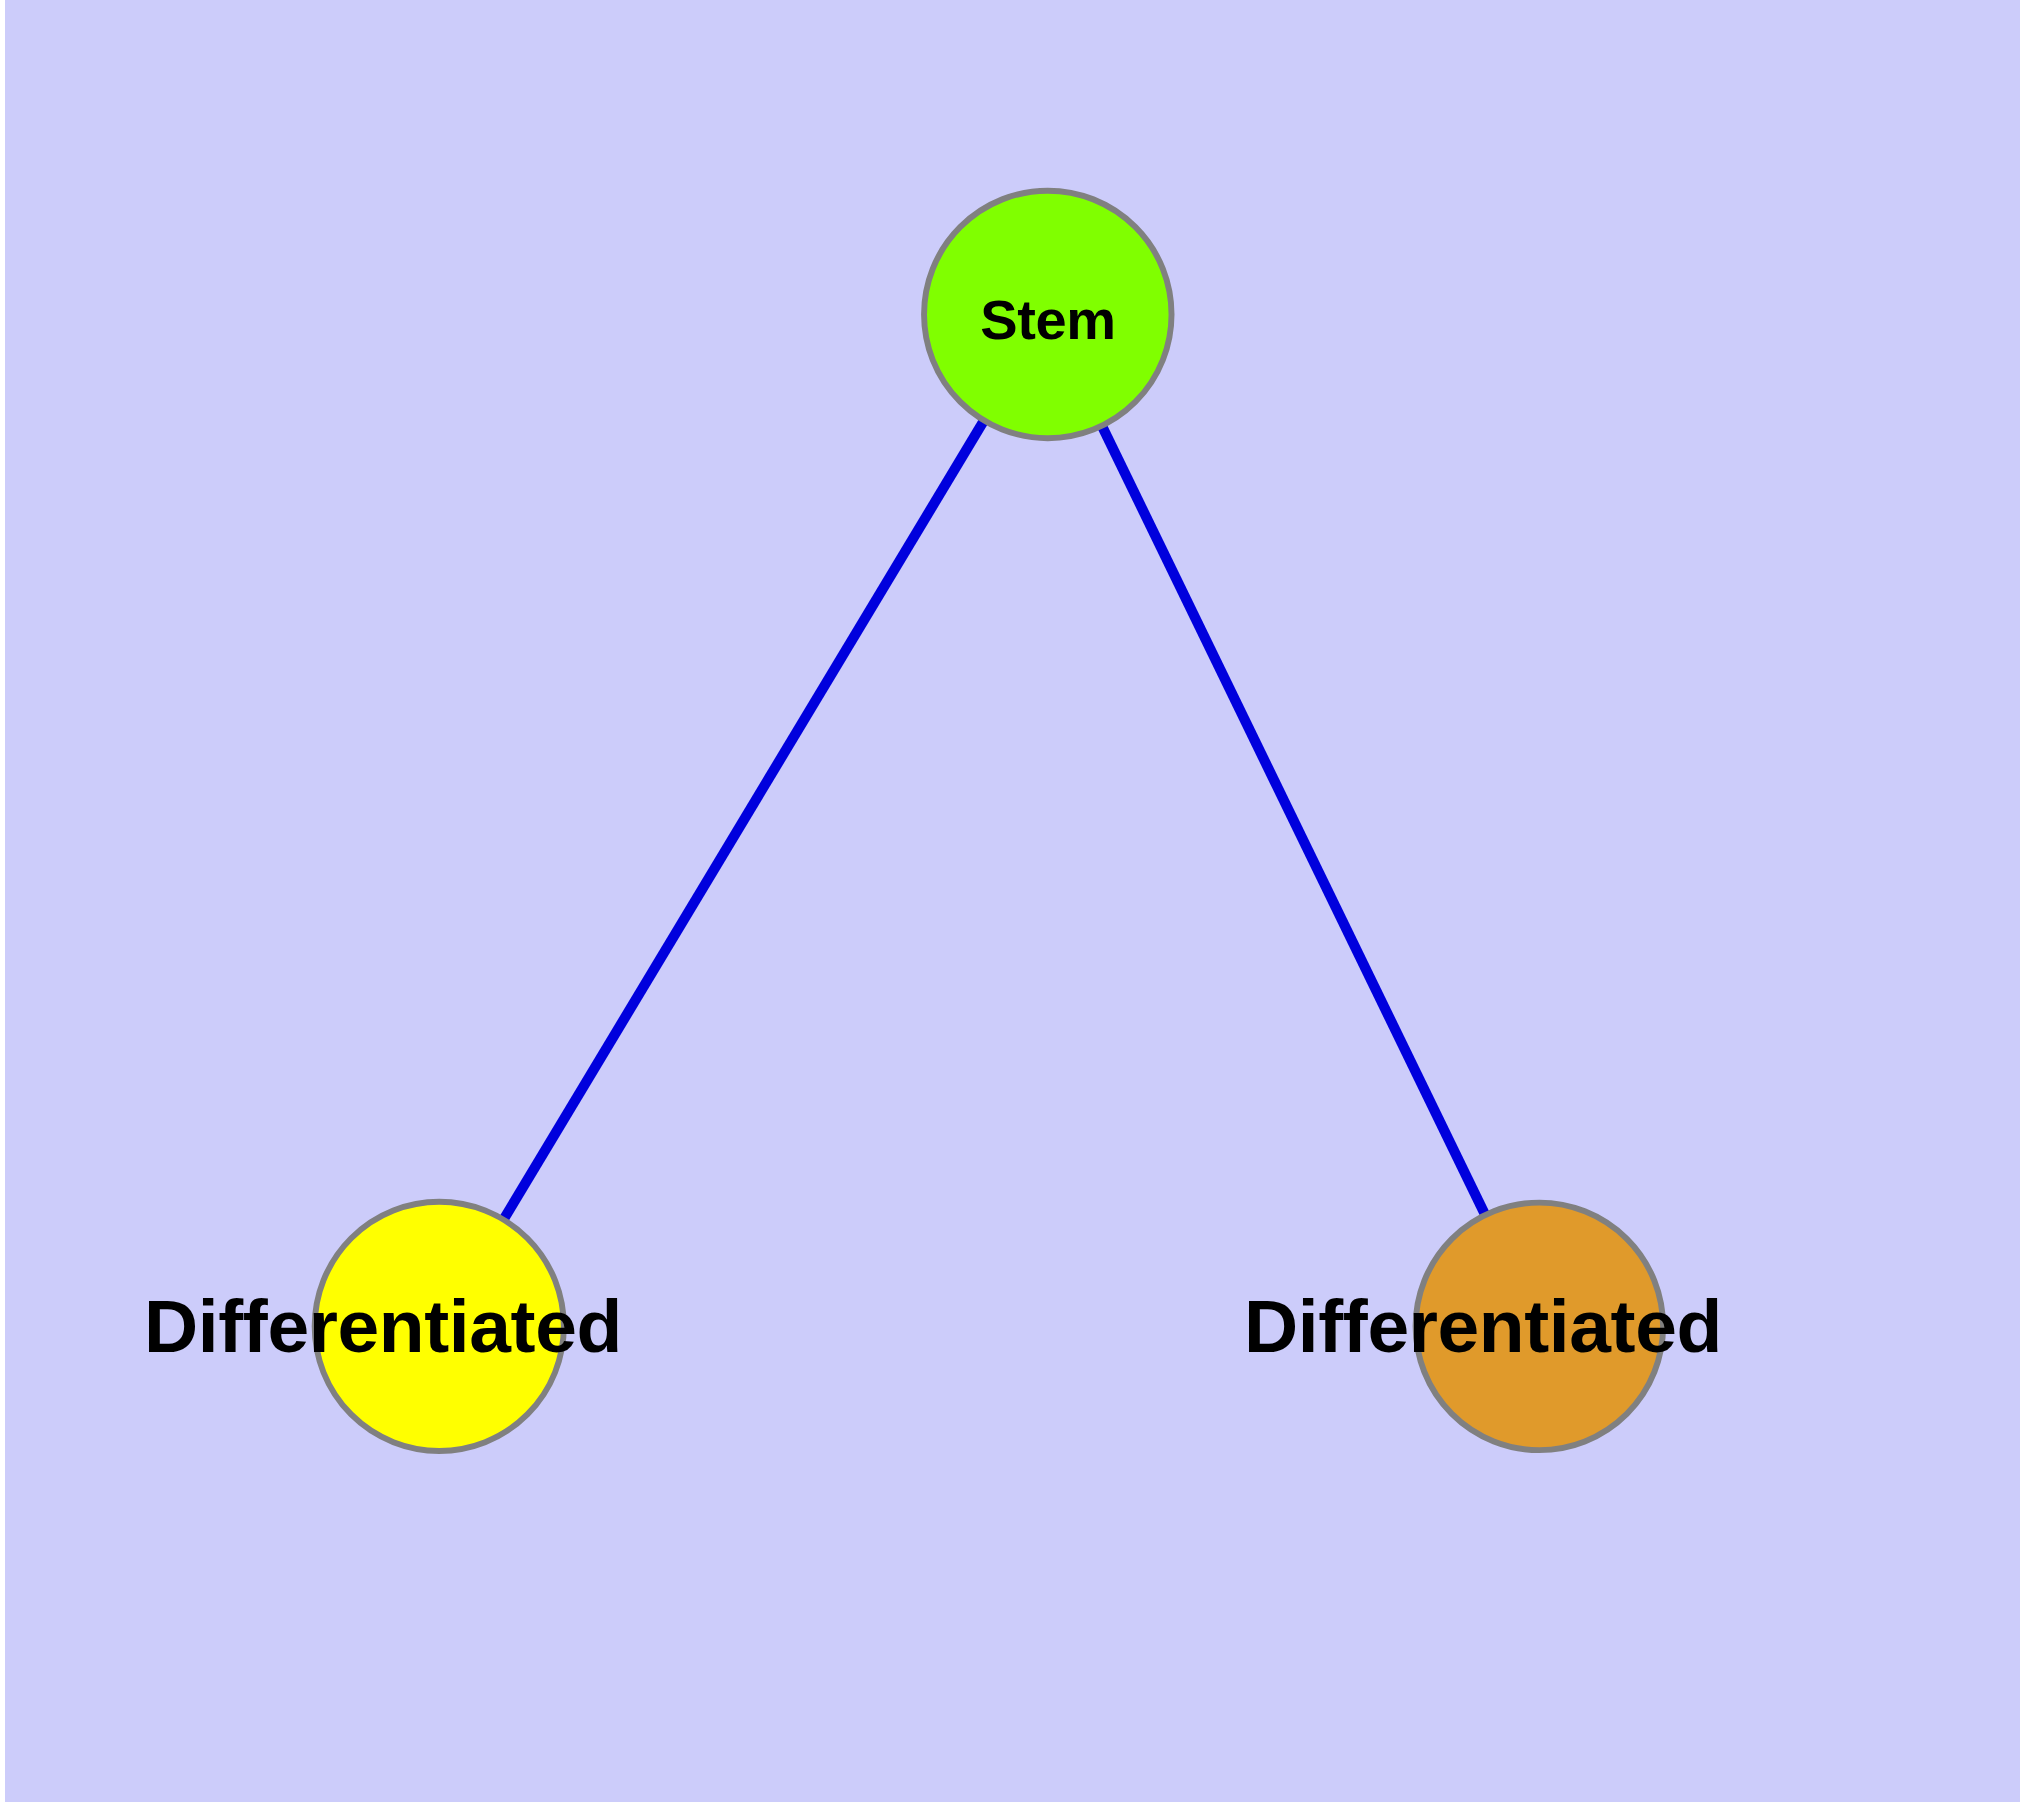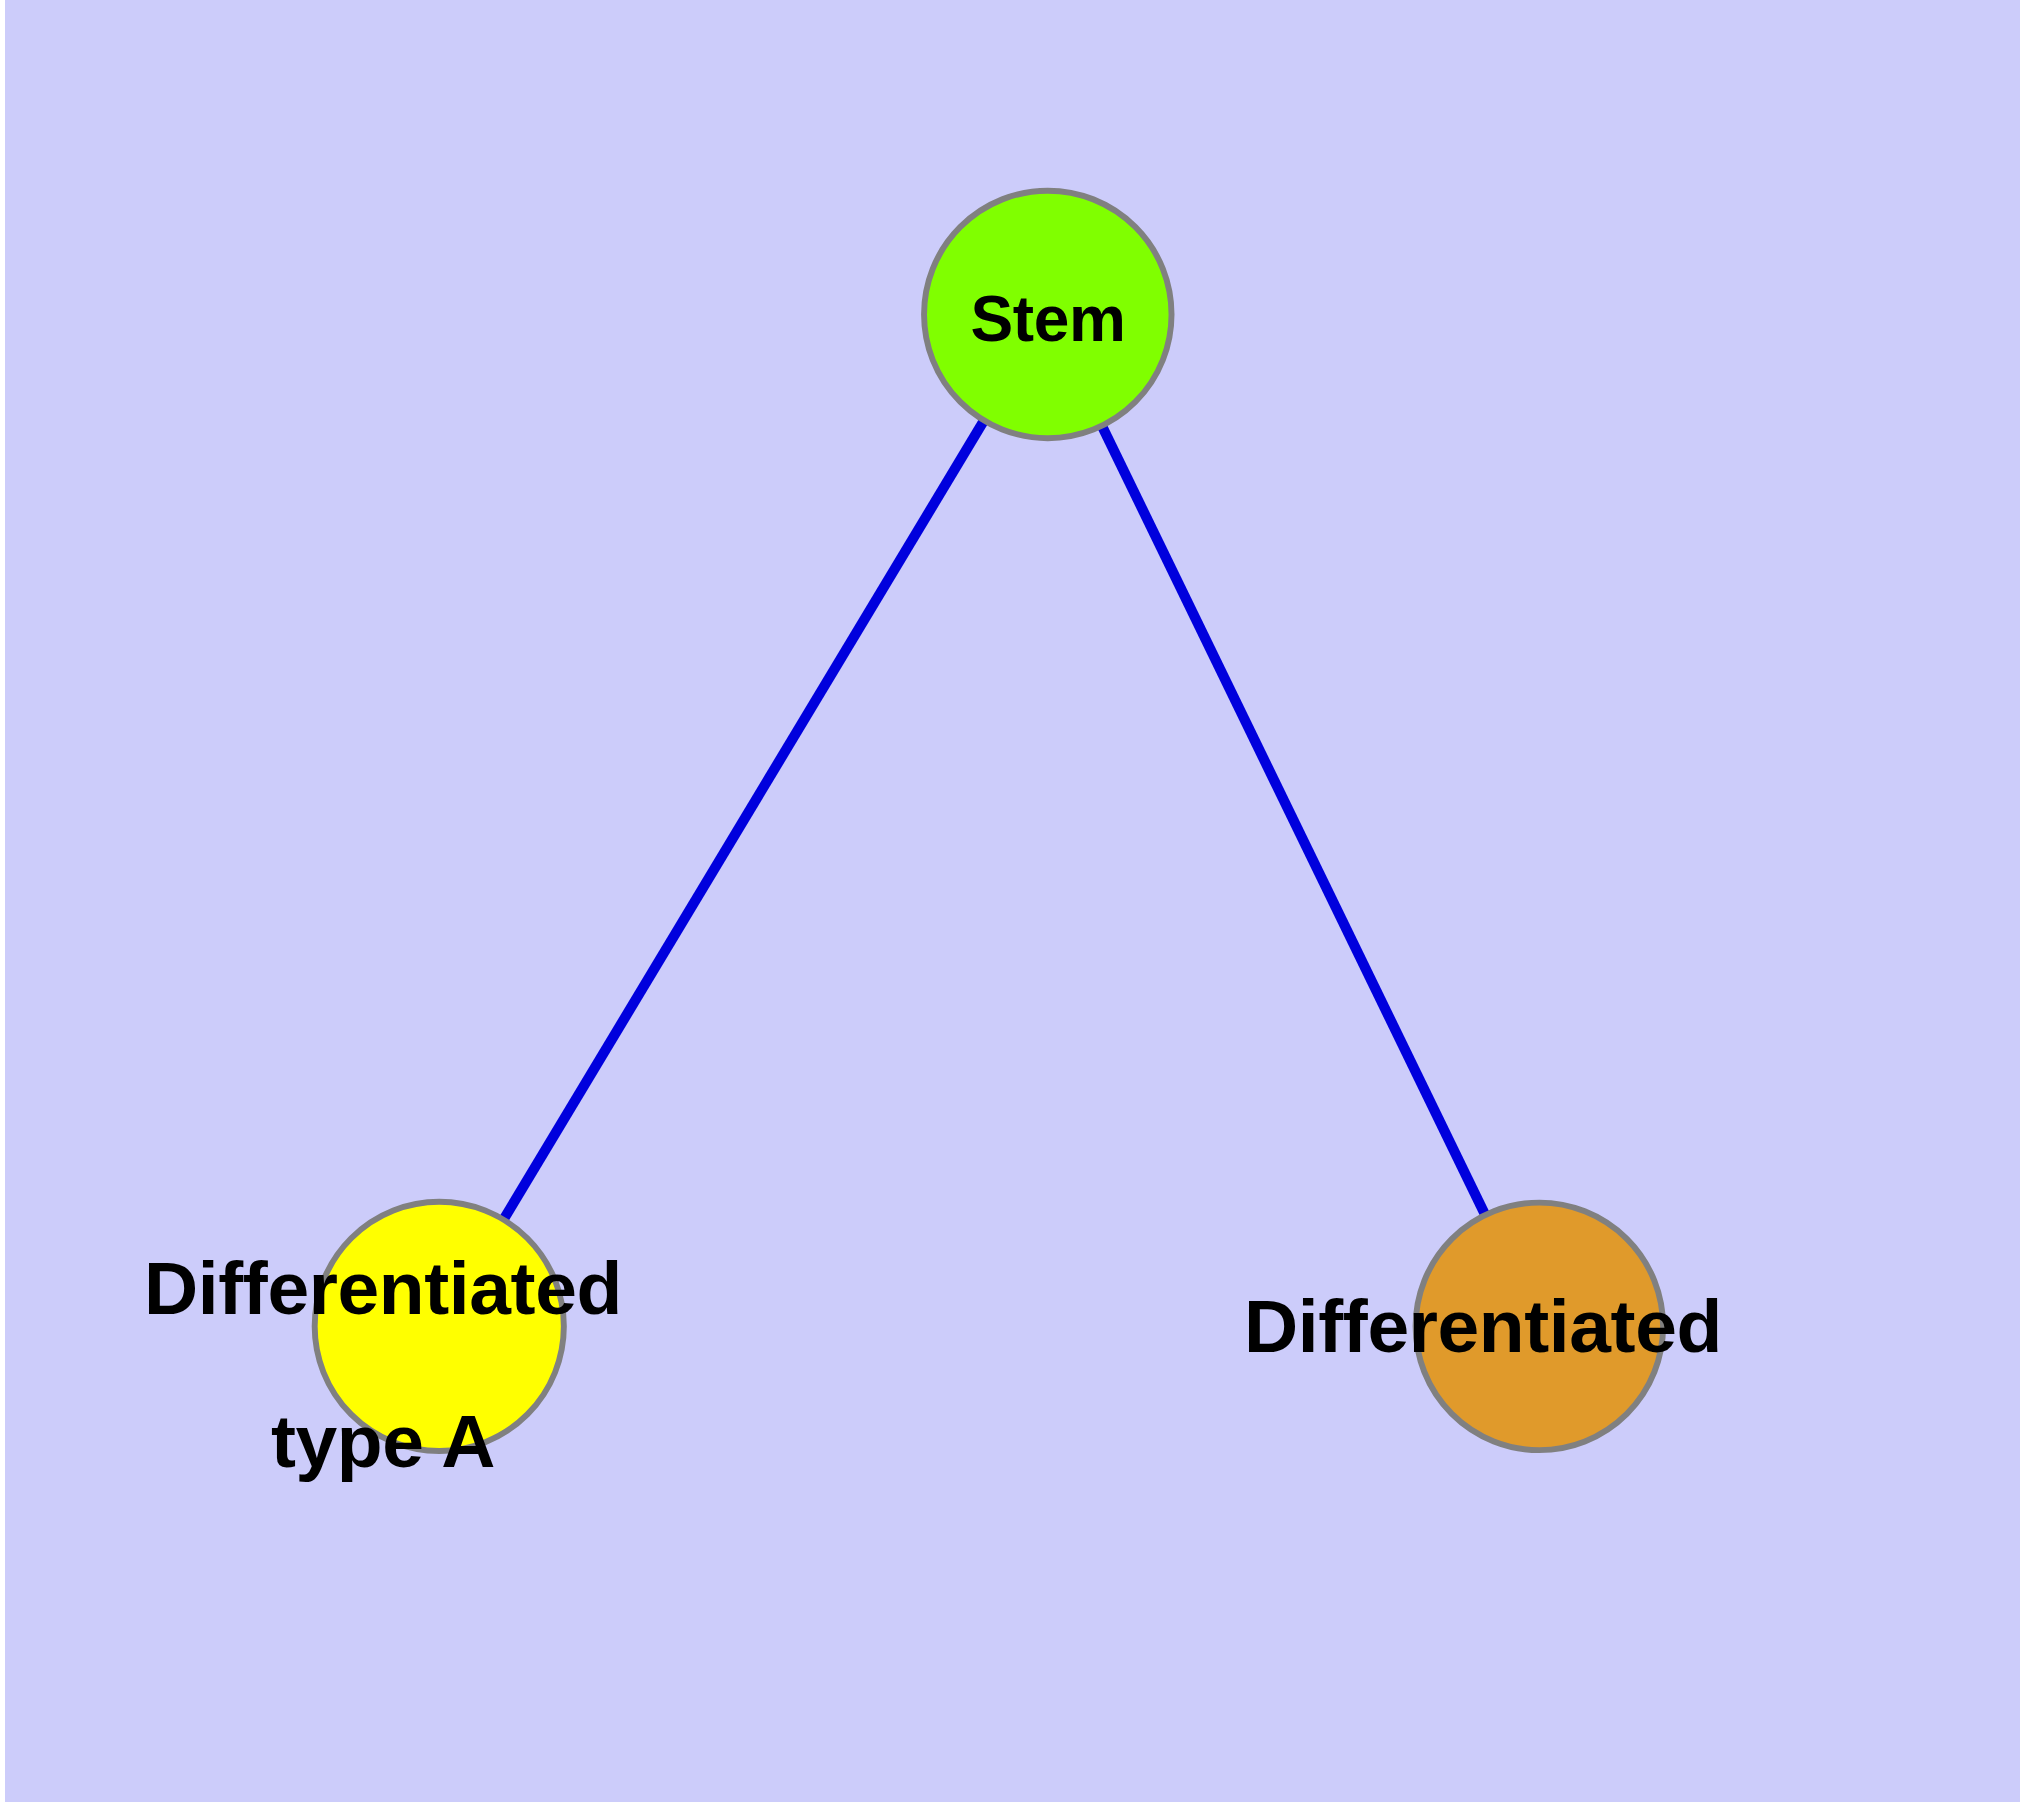--- a/index.html
+++ b/index.html
@@ -35,21 +35,21 @@
     position: absolute;
     color: #000000;
     font-weight: bold;
     text-align: center;
     line-height: 1.02;
     white-space: pre-line;
     transform: translate(-50%, -50%);
     pointer-events: none;
     letter-spacing: -0.4px;
   }
-  .label-stem   { font-size: 64px; }
+  .label-stem   { font-size: 56px; }
   .label-typea  { font-size: 75px; }
   .label-typeb  { font-size: 75px; }
 </style>
 </head>
 <body>
 
 <div id="stage">
 
   <div id="canvas" style="background: rgb(204, 204, 250);"></div>
 
@@ -64,21 +64,20 @@
       <circle cx="1236" cy="371" r="146" fill="#80ff00" stroke="#808080" stroke-width="7"></circle>
       <circle cx="518" cy="1565" r="147" fill="#ffff00" stroke="#808080" stroke-width="7"></circle>
       <circle cx="1816" cy="1565" r="146" fill="#e09a2b" stroke="#808080" stroke-width="7"></circle>
     </g>
   </svg>
 
   <div class="node-label label-stem" style="left:1048px; top:320px;">Stem</div>
 
   <div class="node-label label-typea" style="left:383px; top:1326px;">
     <span>Differentiated</span><br>
-    <span>type A</span>
   </div>
 
   <div class="node-label label-typeb" style="left:1483px; top:1326px;">
     <span>Differentiated</span><br>
   </div>
 
 </div>
 
 
 </body></html>

